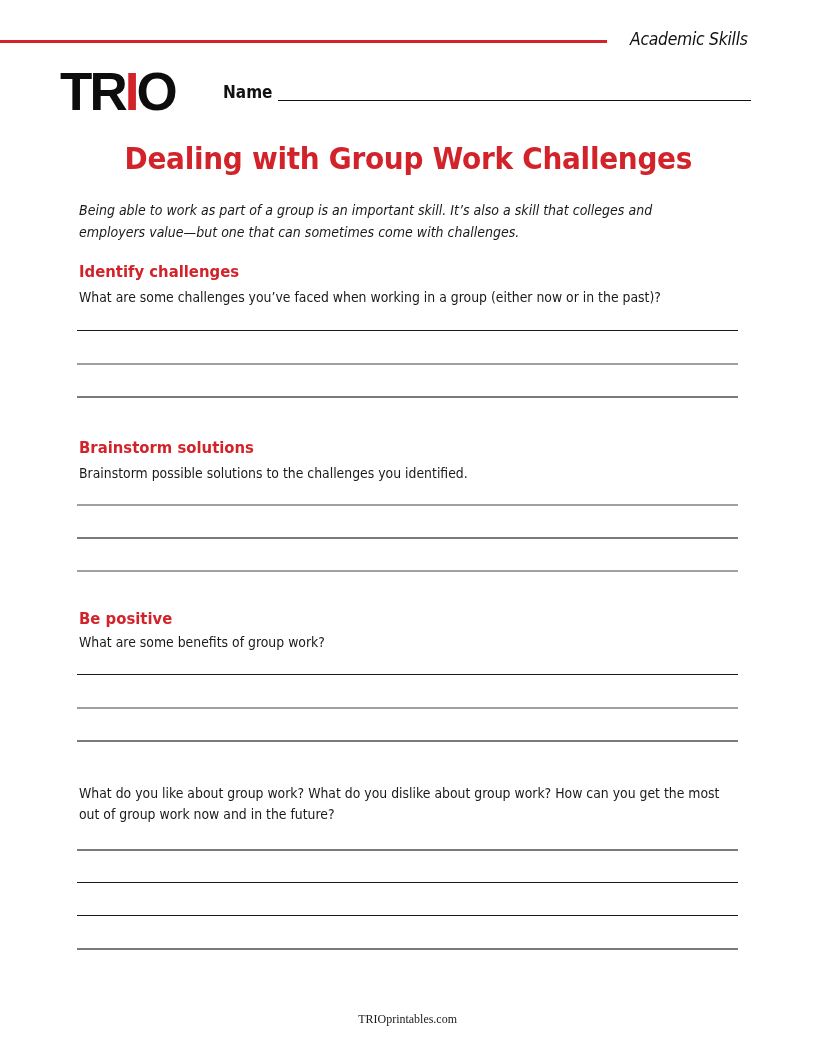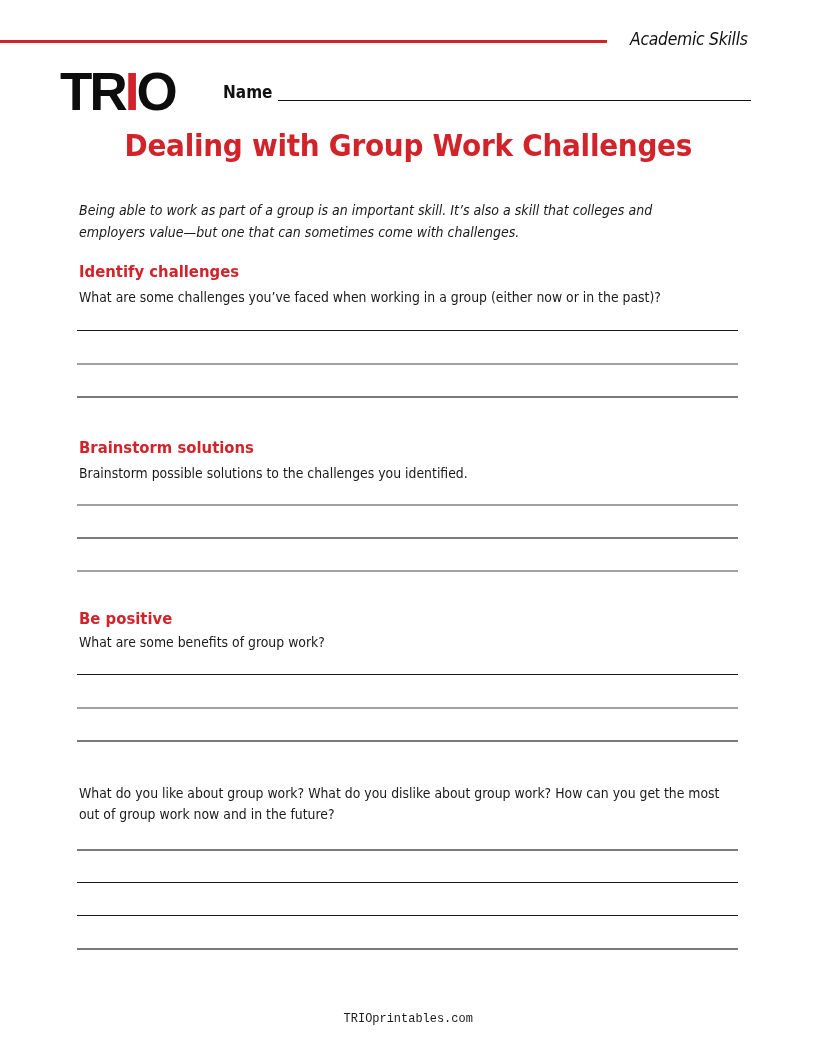--- a/index.html
+++ b/index.html
@@ -59,21 +59,21 @@
       transform: scaleX(0.9);
       transform-origin: left top;
     }
     .name-line {
       left: 278px; top: 100px; width: 473px; height: 0;
       border-top: 1.5px solid #111;
     }
 
     
     .title {
-      left: 0; top: 127px; width: 816px;
+      left: 0; top: 140px; width: 816px;
       text-align: center;
       font-family: "DejaVu Sans", sans-serif;
       font-weight: bold;
       font-size: 31px;
       color: #d2232a;
       letter-spacing: -0.3px;
     }
     .title span {
       display: inline-block;
       transform: scaleX(0.9);
@@ -117,21 +117,21 @@
       left: 77px; width: 661px; height: 0;
     }
     .wline.dark { border-top: 1.5px solid #1a1a1a; }
     .wline.gray { border-top: 2px solid #a0a0a0; }
     .wline.mid { border-top: 2px solid #7a7a7a; }
 
     
     .footer {
       left: 0; top: 1011px; width: 816px;
       text-align: center;
-      font-family: Liberation Mono, monospace;
+      font-family: Liberation Serif, serif;
       font-size: 13px;
       color: #1a1a1a;
     }
     .footer span {
       display: inline-block;
       transform: scaleX(0.92);
     }
   </style>
 </head>
 <body>

